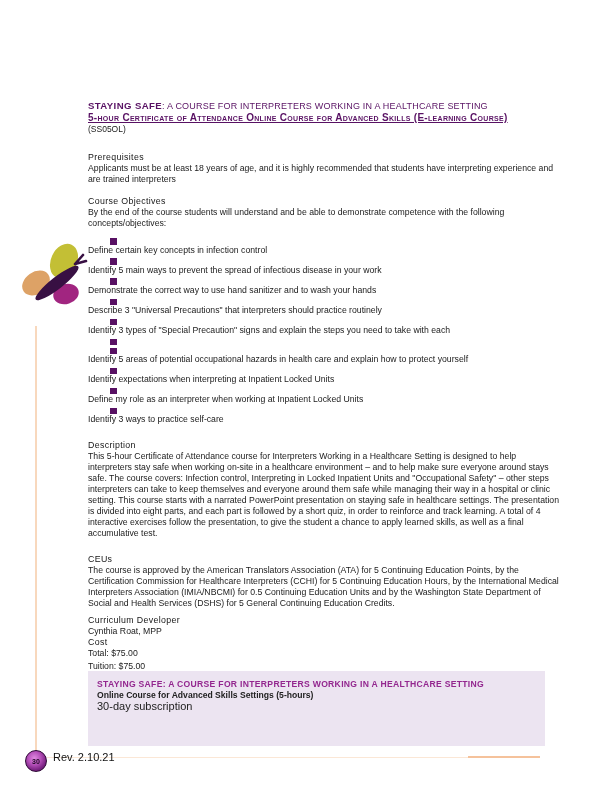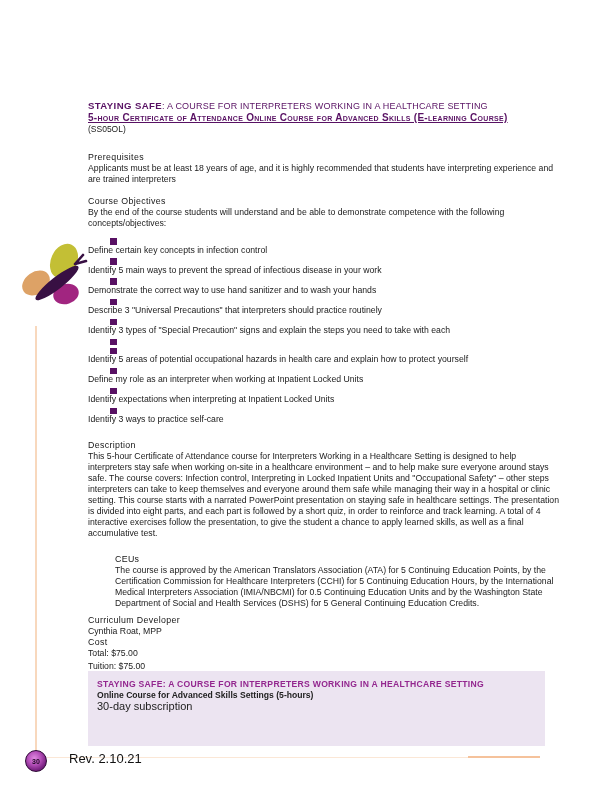--- a/index.html
+++ b/index.html
@@ -30,21 +30,21 @@
   .sec-body { color:#1a1a1a; }
   .sec-prereq { margin-top:17px; }
   .sec-objectives { margin-top:11px; }
   .obj-list { list-style:none; margin-top:7px; }
   .obj-list li { display:flex; align-items:flex-start; line-height:11.3px;flex-direction:column; }
   .sq {
     flex:0 0 auto; width:6.5px; height:6.5px; background:#581163;
     margin:2.3px 14px 0 22px;
   }
   .sec-description { margin-top:14px; }
-  .sec-ceus { margin-top:15px;margin-left:27px; }
+  .sec-ceus { margin-top:15px; }
   .sec-curriculum { margin-top:6px; }
   .sec-cost { }
   .cost-total { font-weight:400; }
   .cost-line { margin-top:2px; }
   
   .footer-box {
     position:absolute; left:88px; top:671px; width:457px; height:75px;
     background:#ece4f1; padding:8px 9px;
   }
   .footer-box-title {
@@ -58,21 +58,21 @@
   .h-line-dark { position:absolute; left:468px; top:756px; width:72px; height:2px; background:#f5c29b; }
   
   .page-orb {
     position:absolute; left:25px; top:750px; width:22px; height:22px;
     border-radius:50%;
     background:radial-gradient(circle at 42% 36%, #e08ae0 0%, #b44fb8 38%, #7b2383 68%, #3f0d4a 100%);
     border:1px solid #2e0836;
     display:flex; align-items:center; justify-content:center;
     color:#1d0522; font-size:7px; font-weight:700;
   }
-  .rev-text { position:absolute; left:69px; top:751px; font-size:13px; color:#111; }
+  .rev-text { position:absolute; left:53px; top:751px; font-size:11px; color:#111; }
   .butterfly { position:absolute; left:22px; top:242px; width:66px; height:84px; }
 </style>
 </head>
 <body>
 
 <div class="page">
 
   <svg class="butterfly" viewBox="0 0 66 84">
     <ellipse cx="42" cy="19" rx="13" ry="18" fill="#c3bf35" transform="rotate(25 42 19)"></ellipse>
     <ellipse cx="14" cy="41" rx="15" ry="11" fill="#dda266" transform="rotate(-35 14 41)"></ellipse>
@@ -124,25 +124,25 @@
           </li>
         <li>
             <span class="sq"></span>
           </li>
         <li>
             <span class="sq"></span>
             <span>Identify 5 areas of potential occupational hazards in health care and explain how to protect yourself</span>
           </li>
         <li>
             <span class="sq"></span>
-            <span>Define my role as an interpreter when working at Inpatient Locked Units</span>
+            <span>Identify expectations when interpreting at Inpatient Locked Units</span>
           </li>
         <li>
             <span class="sq"></span>
-            <span>Identify expectations when interpreting at Inpatient Locked Units</span>
+            <span>Define my role as an interpreter when working at Inpatient Locked Units</span>
           </li>
         <li>
             <span class="sq"></span>
             <span>Identify 3 ways to practice self-care</span>
           </li>
       </ul>
     </div>
 
     <div class="sec-description">
       <div class="sec-heading">Description</div>

